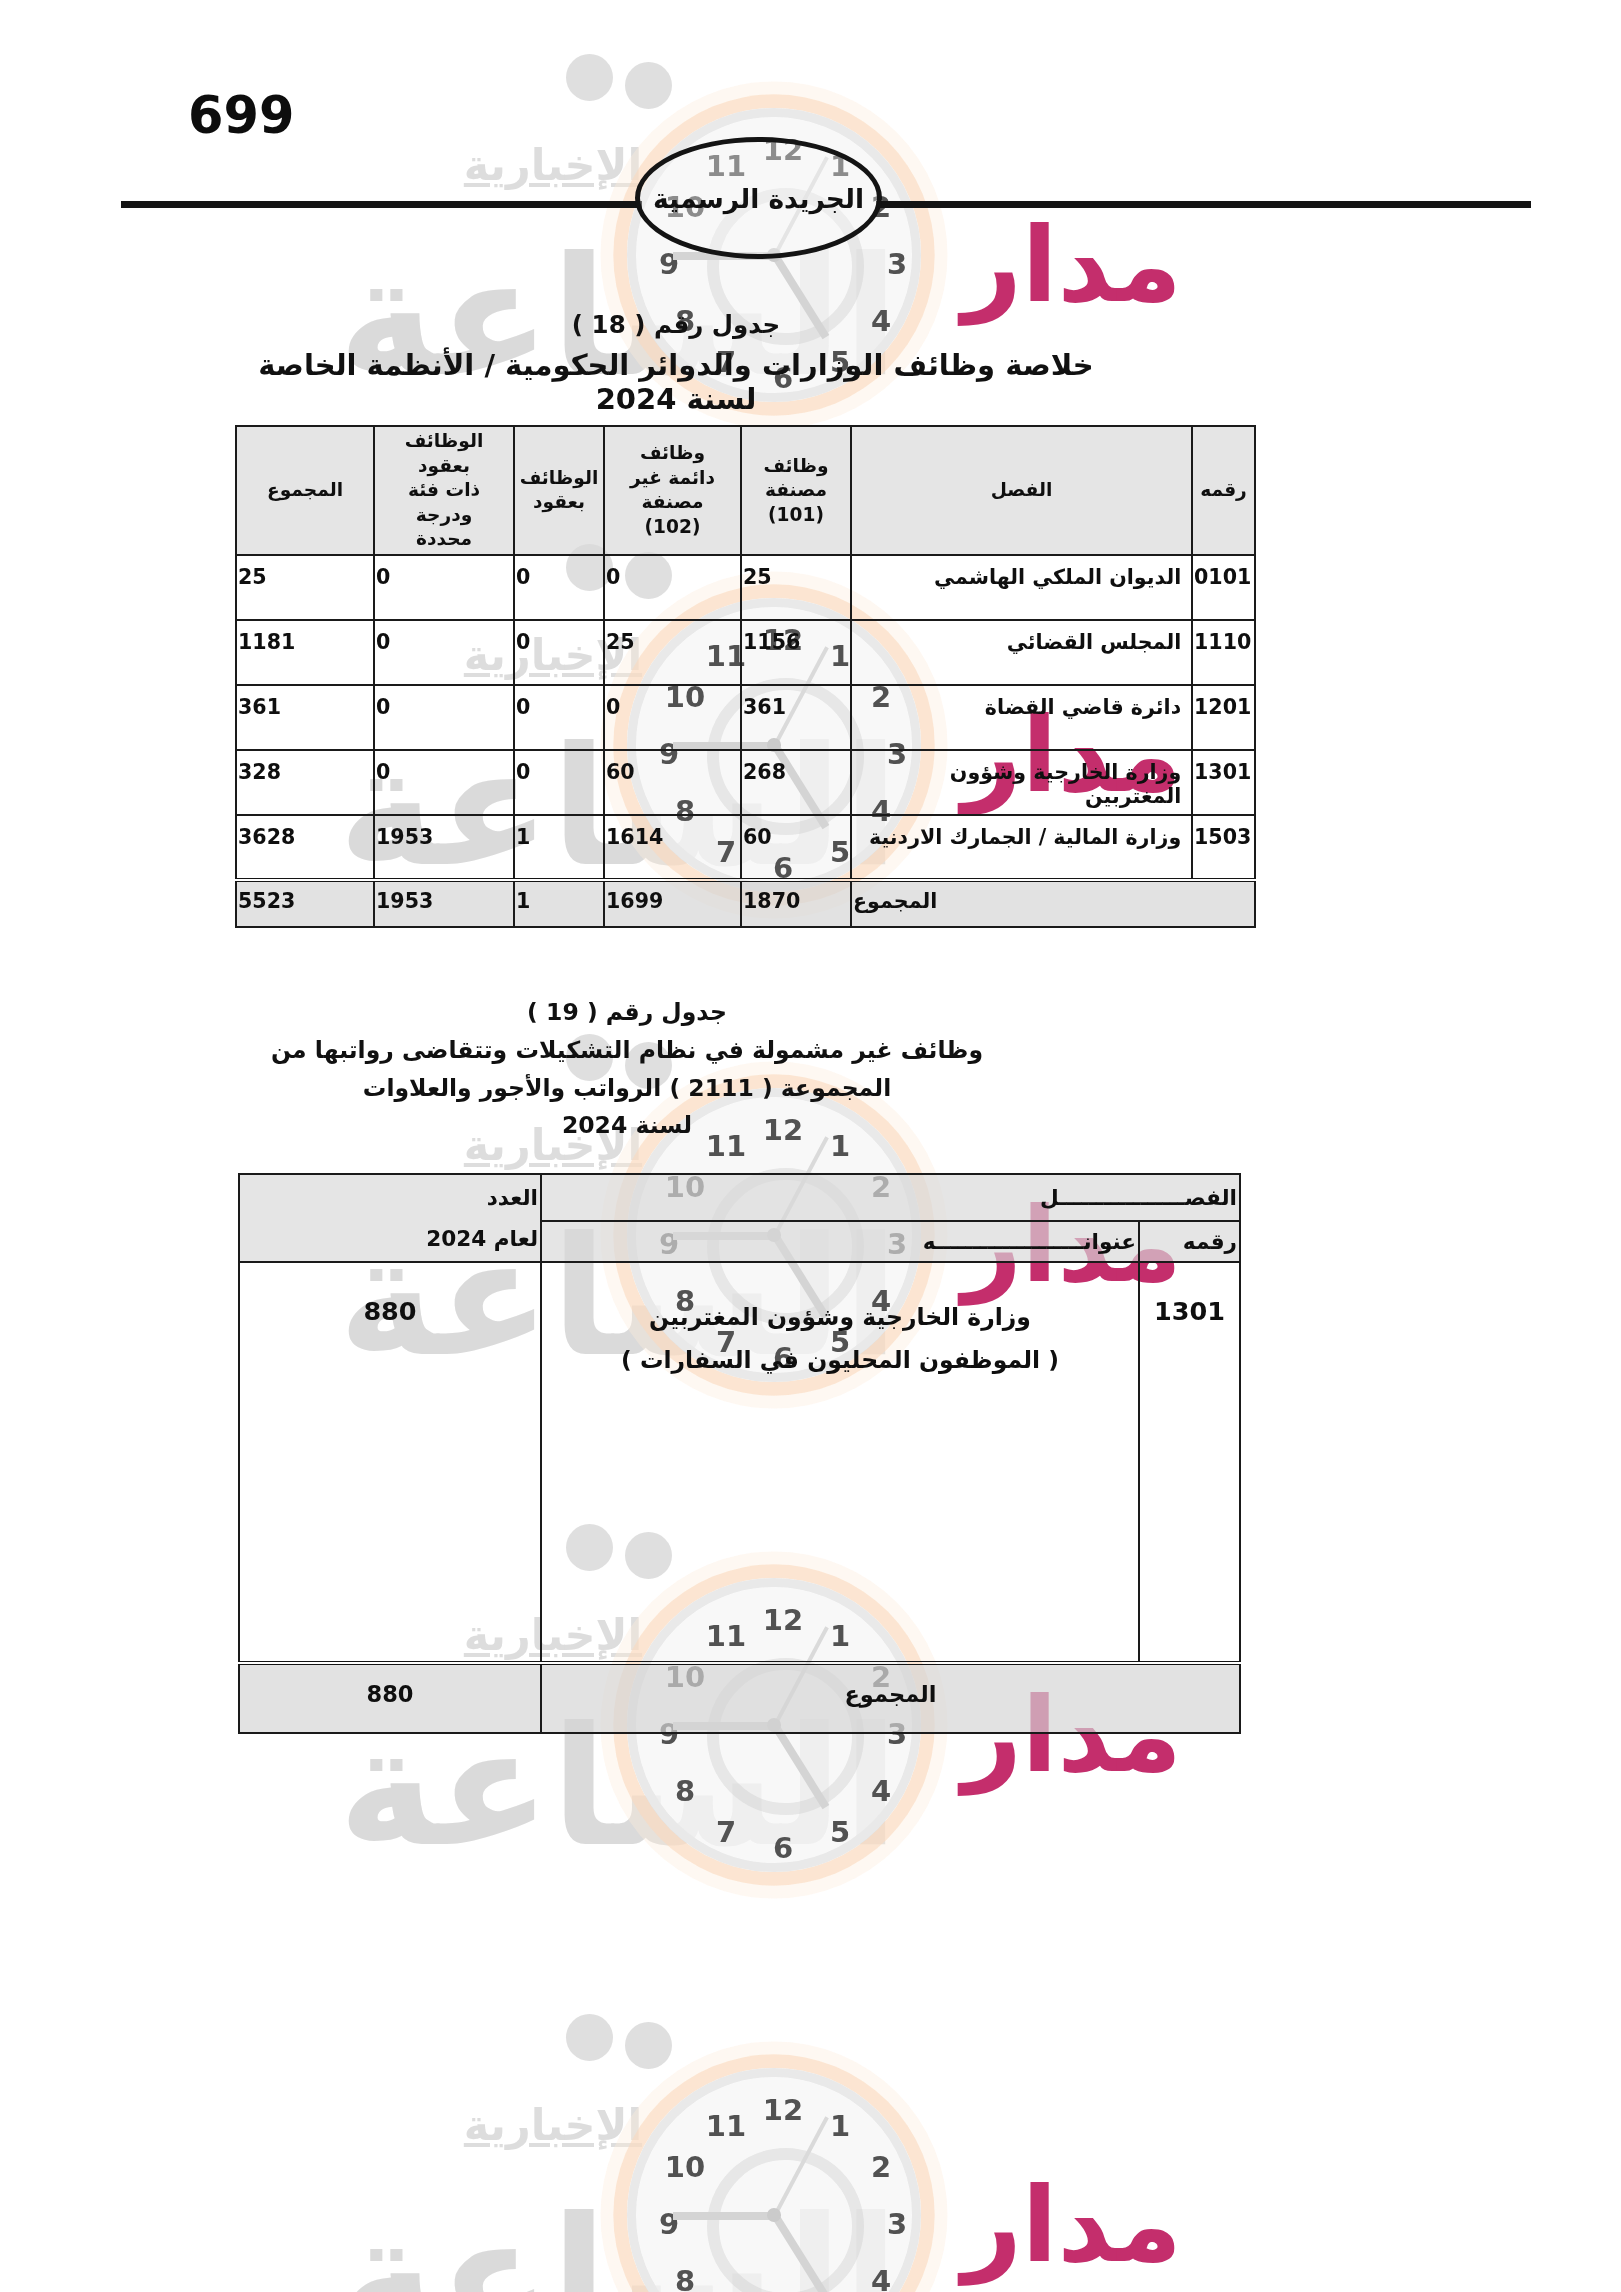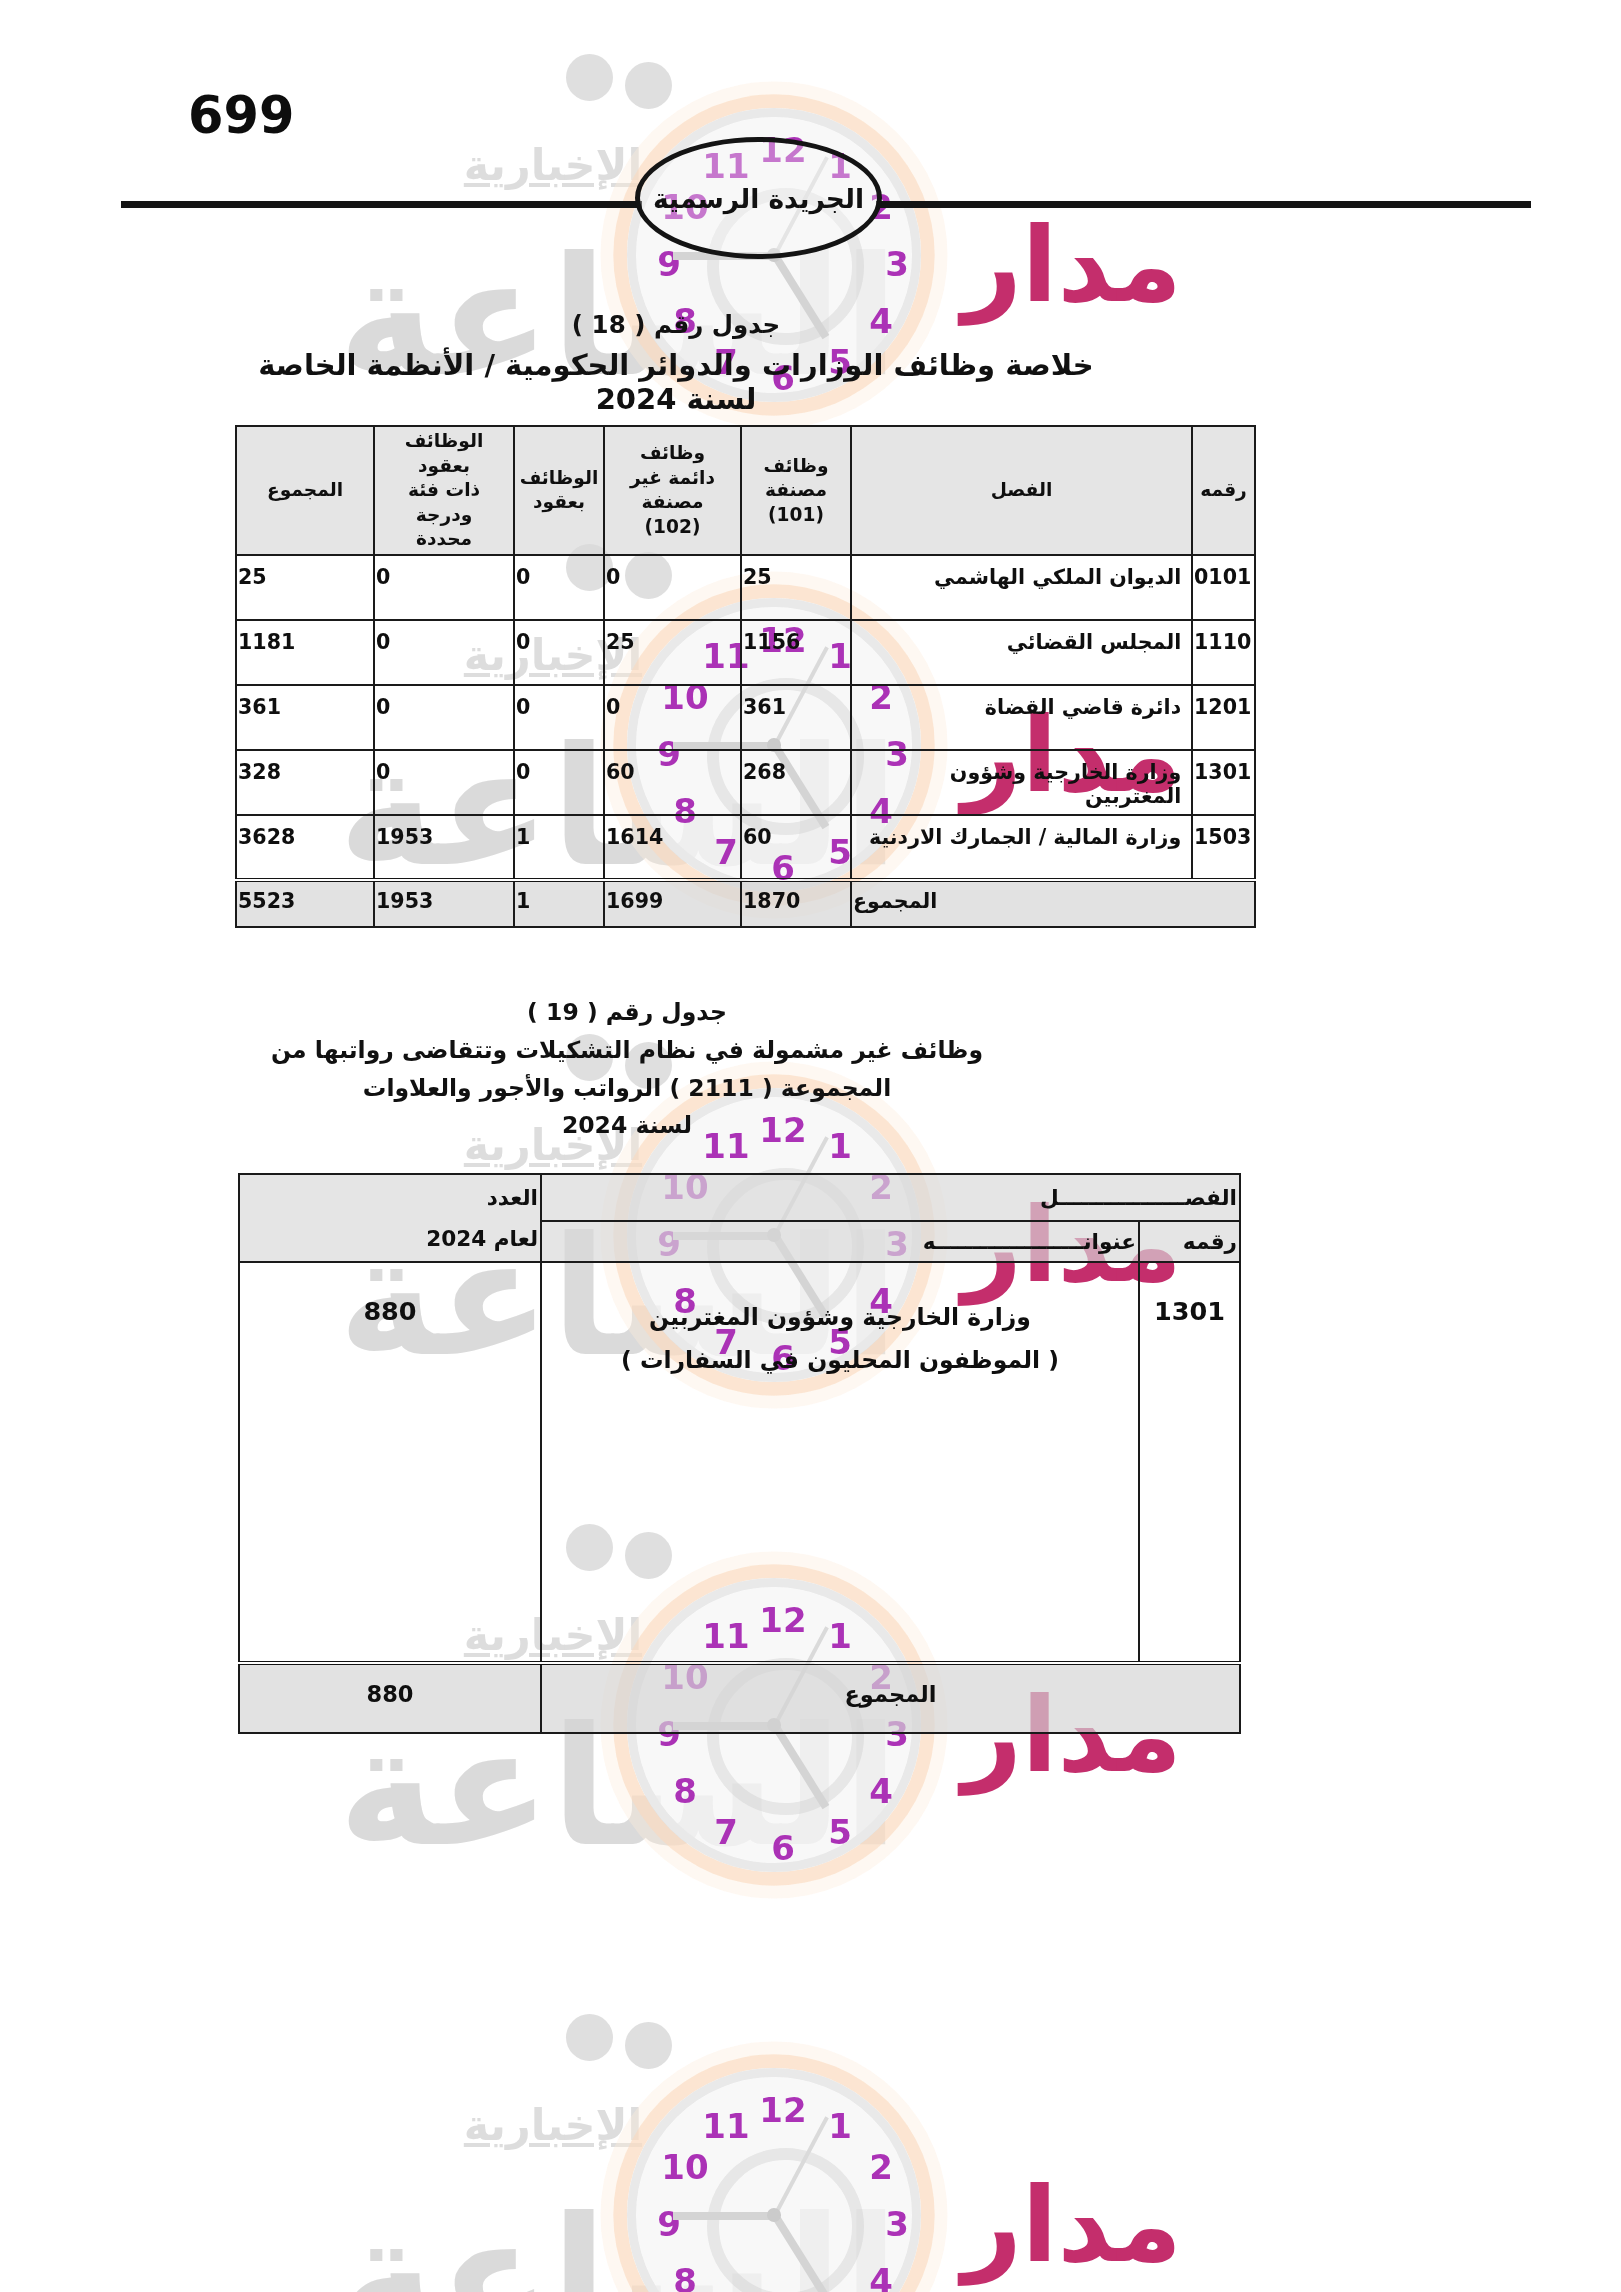--- a/index.html
+++ b/index.html
@@ -48,21 +48,21 @@
   .wm-ikhbariya{position:absolute;left:225px;top:140px;width:206px;text-align:center;
       font-size:43px;color:#dadada;text-decoration:underline;}
   .wm-madar{position:absolute;left:737px;top:204px;font-size:104px;color:#be185d;}
   .wm-saa{position:absolute;left:113px;top:218px;font-size:165px;color:#d7d7d7;line-height:1.2;}
   .wm-dot{position:absolute;width:47px;height:47px;border-radius:50%;background:#dcdcdc;}
   .wm-dot.d1{left:341px;top:54px;}
   .wm-dot.d2{left:400px;top:62px;}
   .wm-clock{position:absolute;left:402px;top:108px;width:294px;height:294px;border-radius:50%;
       background:rgba(246,246,246,0.75);border:9.8px solid #e7e7e7;box-sizing:border-box;
       box-shadow:0 0 0 13.7px rgba(250,214,183,0.6),0 0 0 26.5px rgba(252,233,215,0.38);}
-  .wm-num{position:absolute;transform:translate(-50%,-50%);font-size:34px;color:#a21caf;}
+  .wm-num{position:absolute;transform:translate(-50%,-50%);font-size:29px;color:#404040;}
   .wm-inner{position:absolute;left:71px;top:71px;width:133px;height:133px;border-radius:50%;
       border:12.7px solid rgba(198,198,198,0.4);}
   .wm-hand-h{position:absolute;left:37px;top:135px;width:103px;height:7.8px;background:#d0d0d0;}
   .wm-hand-m{position:absolute;left:134px;top:137px;width:7.8px;height:98px;background:#d0d0d0;
       transform-origin:50% 0;transform:rotate(-32deg);}
   .wm-hand-s{position:absolute;left:136px;top:27.4px;width:3.9px;height:113px;background:#d6d6d6;
       transform-origin:50% 100%;transform:rotate(28deg);}
   .wm-center{position:absolute;left:131px;top:131px;width:13.7px;height:13.7px;border-radius:50%;background:#c6c6c6;}
 </style>
 </head>

